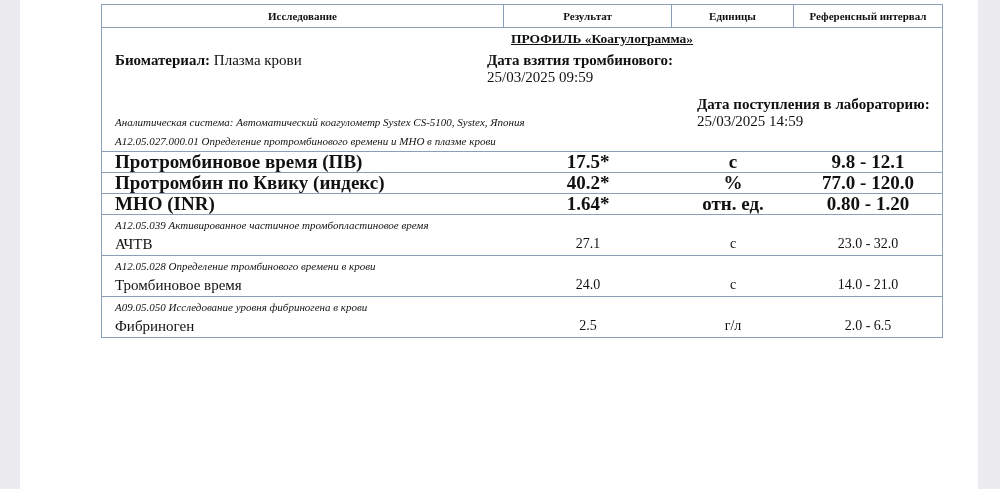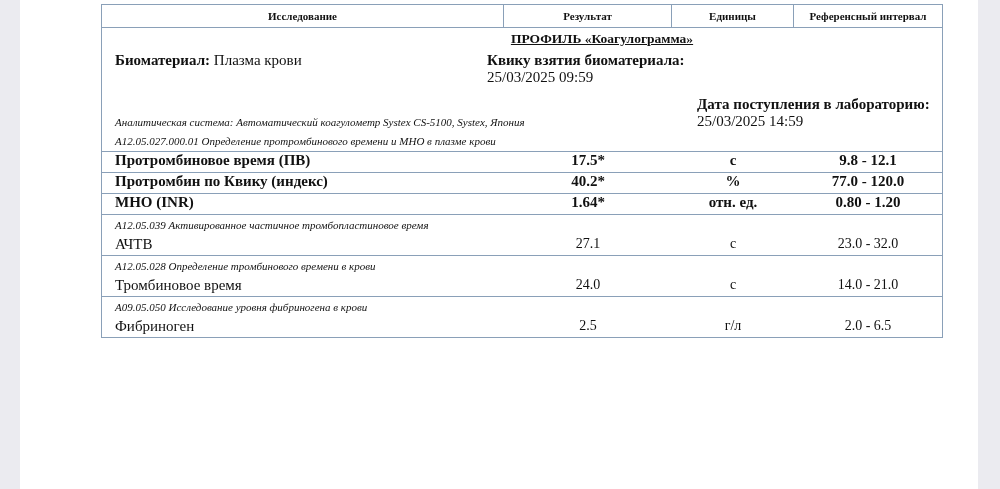--- a/index.html
+++ b/index.html
@@ -11,21 +11,21 @@
   .hdr div { display:flex; align-items:center; justify-content:center; border-right:1.5px solid #8aa0b8; box-sizing:border-box; }
   .hdr div:last-child { border-right:none; }
   .c1 { width:402px; } .c2 { width:168px; } .c3 { width:122px; } .c4 { width:148px; }
   .profile { text-align:center; font-weight:bold; font-size:13.5px; text-decoration:underline; margin-top:3px; padding-left:160px; height:18px; }
   .meta { display:flex; height:64px; font-size:15px; }
   .meta .bio { width:372px; padding-left:13px; padding-top:3px; }
   .meta .d1 { width:210px; padding-top:3px; }
   .meta .d2 { padding-top:3px;margin-top:44px; }
   b { font-weight:bold; }
   .italic { font-style:italic; font-size:11px; padding-left:13px; height:19px; line-height:19px; }
-  .row { display:flex; height:20px; align-items:flex-start; font-size:15px; border-bottom:1.5px solid #8aa0b8; }
+  .row { display:flex; height:20px; align-items:center; font-size:19px; border-bottom:1.5px solid #8aa0b8; }
   .row.bold { font-weight:bold; }
   .row .n { width:402px; padding-left:13px; box-sizing:border-box; }
   .row .v { width:168px; text-align:center; }
   .row .u { width:122px; text-align:center; }
   .row .r { width:148px; text-align:center; }
   .grp { border-bottom:1.5px solid #8aa0b8; height:40px; position:relative; }
   .grp:last-child { border-bottom:none; }
   .grp .italic { height:16px; line-height:16px; padding-top:2px; }
   .grp .line { display:flex; font-size:15px; height:22px; align-items:center;justify-content:space-between; }
   .grp .line .n { width:402px; padding-left:13px; box-sizing:border-box; }
@@ -46,21 +46,21 @@
       <div class="c4">Референсный интервал</div>
     </div>
 
     <div class="profile">ПРОФИЛЬ «Коагулограмма»</div>
 
     <div class="meta">
       <div class="bio">
         <b>Биоматериал:</b><span> Плазма крови</span>
       </div>
       <div class="d1">
-        <b>Квику взятия биоматериала:</b><br>
+        <b>Дата взятия тромбинового:</b><br>
         <span>25/03/2025 09:59</span>
       </div>
       <div class="d2">
         <b>Дата поступления в лабораторию:</b><br>
         <span>25/03/2025 14:59</span>
       </div>
     </div>
 
     <div class="italic">Аналитическая система: Автоматический коагулометр Systex CS-5100, Systex, Япония</div>
     <div class="italic">A12.05.027.000.01 Определение протромбинового времени и МНО в плазме крови</div>

